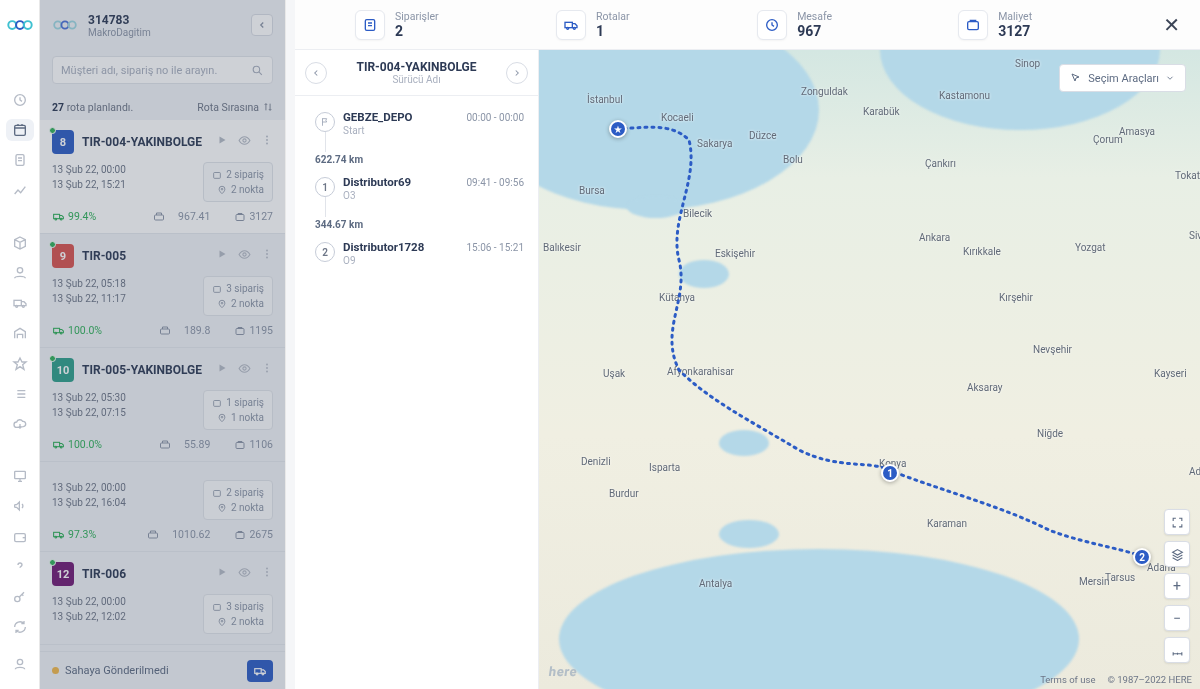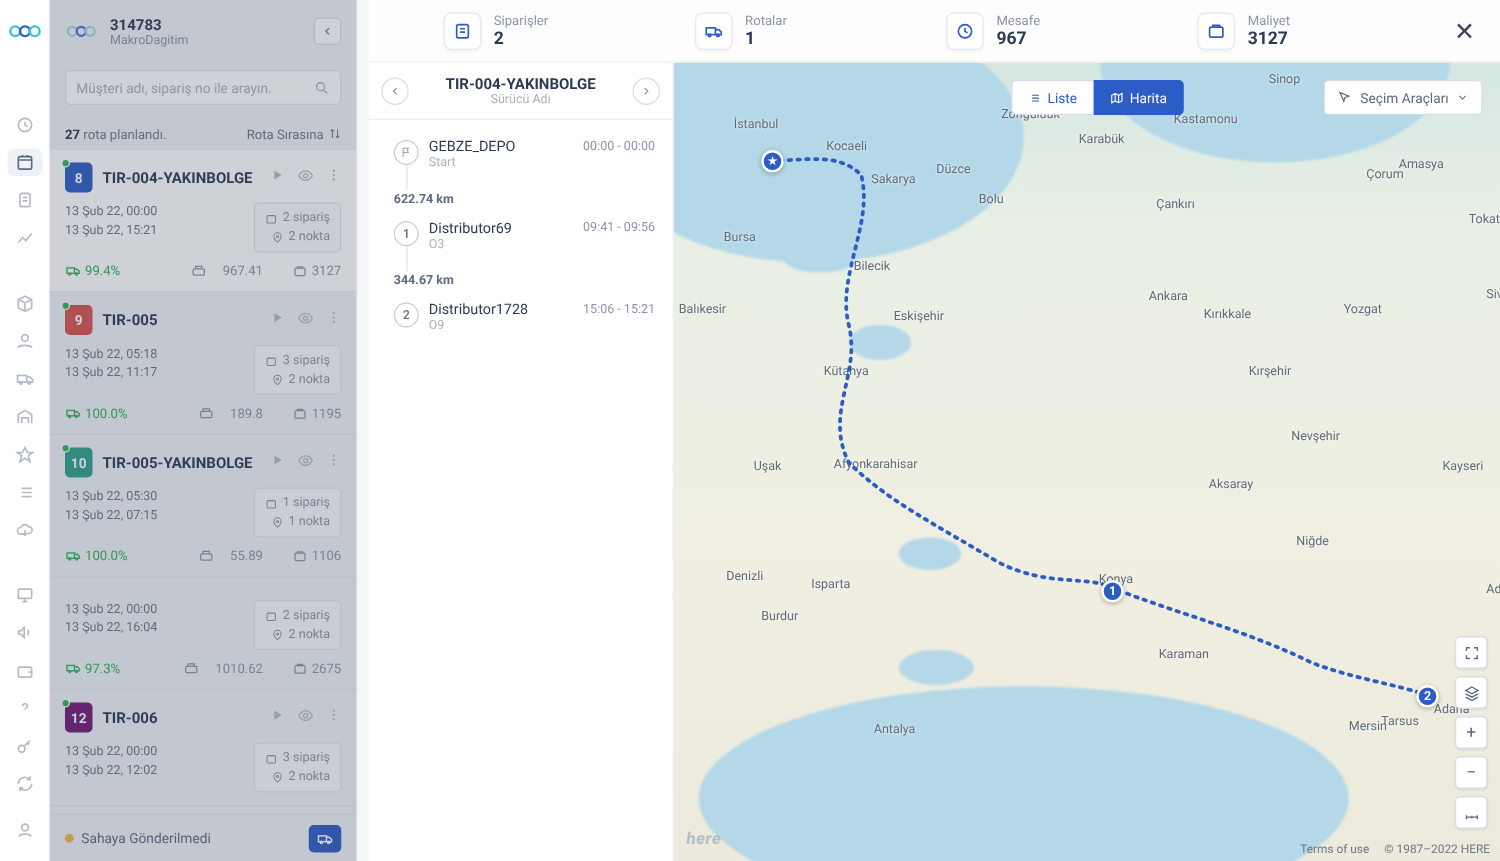--- a/index.html
+++ b/index.html
@@ -74,21 +74,21 @@
 .dhead .arrow { width: 22px; height: 22px; border: 1px solid #d9dde5; border-radius: 50%; display:flex;align-items:center;justify-content:center;color:#8b95a7;cursor:pointer; }
 .dhead .center { flex: 1; text-align: center; }
 .dhead .center .t { font-size: 12px; font-weight: 700; color: #2d3a55; }
 .dhead .center .s { font-size: 10px; color: #a9b0bf; }
 
 .stops { padding: 14px 14px 14px 20px; position: relative; }
 .stop { position: relative; padding-left: 28px; padding-bottom: 14px; }
 .stop .marker { position: absolute; left: 0; top: 2px; width: 20px; height: 20px; border-radius: 50%; border: 1.5px solid #c6ccd8; background: #fff; display:flex;align-items:center;justify-content:center;font-size:10px;color:#6d7687;font-weight:600; }
 .stop .marker.flag { color:#9aa3b5; }
 .stop .line { position: absolute; left: 10px; top: 22px; bottom: -2px; width: 1px; background: #e1e4ea; }
-.stop .title { font-size: 11.5px; font-weight: 400; color: #2d3a55; }
+.stop .title { font-size: 11.5px; font-weight: 700; color: #2d3a55; }
 .stop .sub { font-size: 10px; color: #a9b0bf; margin-top: 1px; }
 .stop .time { position: absolute; right: 0; top: 2px; font-size: 10px; color: #8b95a7; }
 .dist-label { font-size: 10px; font-weight: 700; color: #5d6b82; margin: 4px 0 10px 0; }
 
 
 .map { position: absolute; left: 244px; top: 50px; right: 0; bottom: 0; background: linear-gradient(180deg, #d4e7e2 0%, #e8efe5 20%, #f0efe2 60%, #eceadd 100%); overflow: hidden; }
 .sea { position: absolute; border-radius: 50%; background: #b4d8e8; filter: blur(1px); }
 .sea1 { left: -60px; top: -40px; width: 340px; height: 200px; }
 .sea2 { right: 40px; top: -80px; width: 280px; height: 160px; }
 .sea3 { left: 20px; bottom: -40px; width: 520px; height: 180px; }
@@ -734,34 +734,20 @@
         <div class="city" style="left: 476px; top: 8px;">Sinop</div>
         <div class="city" style="left: 570px; top: 20px;">Samsun</div>
       </div>
     <svg class="route-path">
       <path d="M 78 78 C 100 80, 130 70, 150 90 C 160 130, 130 170, 140 210 C 150 250, 120 280, 140 320 C 170 350, 210 370, 260 400 C 300 420, 330 410, 350 420 C 400 440, 460 455, 510 480 C 540 492, 580 498, 602 506" fill="none" stroke="#2c5cc5" stroke-width="3" stroke-dasharray="2 5" stroke-linecap="round"></path>
     </svg>
     <div class="map-pinS" style="left:70px; top:70px;">★</div>
     <div class="map-pin" style="left:342px; top:414px;">1</div>
     <div class="map-pin" style="left:594px; top:498px;">2</div>
 
-    <div class="map-top-left">
-      <div class="mtab left">
-          <svg width="11" height="11" viewBox="0 0 24 24" fill="none" stroke="currentColor" stroke-width="2">
-            <path d="M8 7h12M8 12h12M8 17h12M4 7h0M4 12h0M4 17h0"></path>
-          </svg>
-          <span>Liste</span>
-        </div>
-      <div class="mtab right">
-          <svg width="11" height="11" viewBox="0 0 24 24" fill="none" stroke="currentColor" stroke-width="2">
-            <path d="M9 4l-6 3v13l6-3 6 3 6-3V4l-6 3-6-3zM9 4v13M15 7v13"></path>
-          </svg>
-          <span>Harita</span>
-        </div>
-    </div>
     <div class="map-top-right">
       <div class="sel-btn">
         <svg width="12" height="12" viewBox="0 0 24 24" fill="none" stroke="currentColor" stroke-width="2">
             <path d="M4 4l6 14 2-6 6-2z"></path>
           </svg>
         <span>Seçim Araçları</span>
         <svg width="10" height="10" viewBox="0 0 24 24" fill="none" stroke="currentColor" stroke-width="2">
             <path d="M6 9l6 6 6-6"></path>
           </svg>
       </div>

